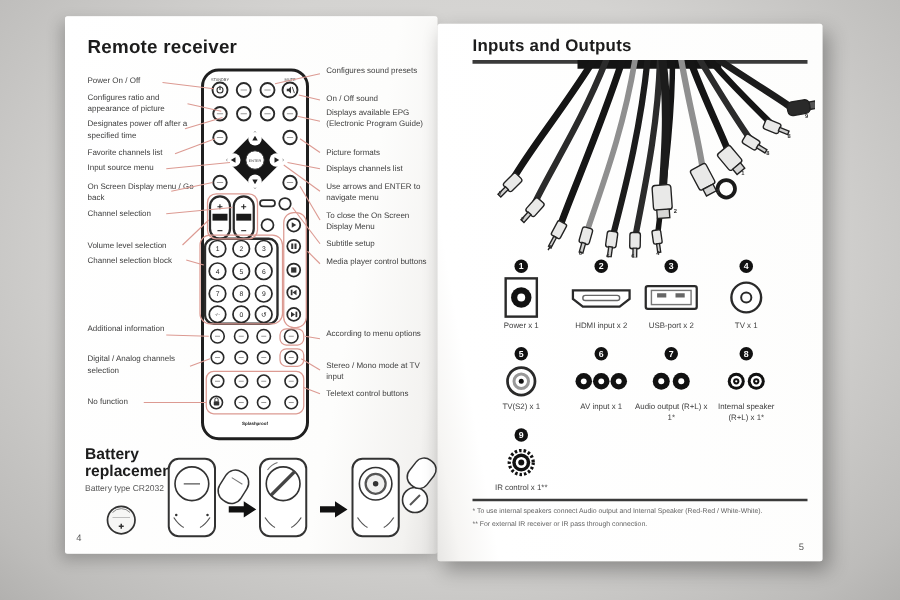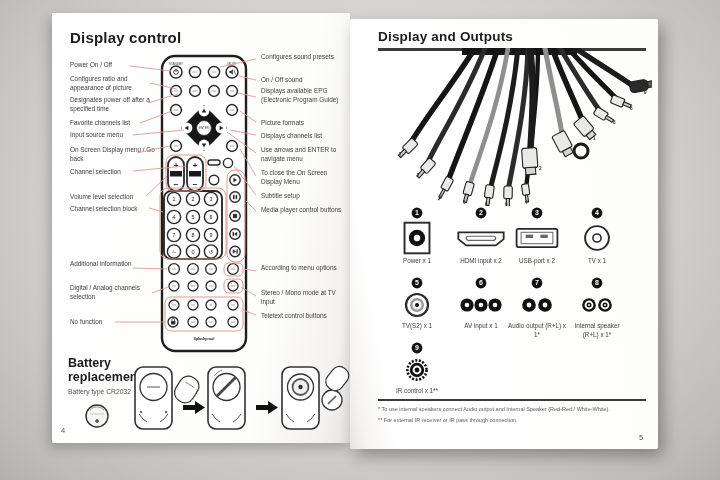--- a/index.html
+++ b/index.html
@@ -37,21 +37,21 @@
   .footnotes div{margin-bottom:3px;}
   svg{display:block;}
   .abs{position:absolute;}
 </style>
 </head>
 <body>
 
 <div class="stage">
 
   <div class="page page-left">
-    <div class="title t-left">Display control</div>
+    <div class="title t-left">Remote receiver</div>
 
     <div class="callout lc" style="top:48px;">Power On / Off</div>
     <div class="callout lc" style="top:62px;">Configures ratio and appearance of picture</div>
     <div class="callout lc" style="top:83px;">Designates power off after a specified time</div>
     <div class="callout lc" style="top:106px;">Favorite channels list</div>
     <div class="callout lc" style="top:118px;">Input source menu</div>
     <div class="callout lc" style="top:133px;">On Screen Display menu / Go back</div>
     <div class="callout lc" style="top:155px;">Channel selection</div>
     <div class="callout lc" style="top:180px;">Volume level selection</div>
     <div class="callout lc" style="top:192px;">Channel selection block</div>
@@ -331,21 +331,21 @@
         <line x1="268" y1="50" x2="276" y2="42" stroke="#555" stroke-width="1.6"></line>
         <g transform="rotate(38 277 25)">
           <rect x="268" y="12" width="18" height="25" rx="8" fill="#fff" stroke="#333" stroke-width="1.2"></rect>
         </g>
       </g>
     </svg>
     <div class="pnum" style="left:9px;top:413px;">4</div>
   </div>
 
   <div class="page page-right">
-    <div class="title t-right">Display and Outputs</div>
+    <div class="title t-right">Inputs and Outputs</div>
     <div class="rule" style="left:28px;top:29px;width:268px;height:2.5px;"></div>
 
     <svg class="abs" style="left:30px;top:29px;" width="272" height="158" viewBox="0 0 272 158">
       <rect x="82" y="0" width="115" height="7" fill="#141414"></rect>
       <g fill="none" stroke-linecap="round">
         <path d="M95,0 C70,40 45,70 30,96" stroke="#151515" stroke-width="5.5"></path>
         <path d="M105,0 C85,50 62,85 48,114" stroke="#2b2b2b" stroke-width="5"></path>
         <path d="M118,0 C100,55 80,100 68,133" stroke="#151515" stroke-width="5.5"></path>
         <path d="M128,0 C118,60 100,105 89,139" stroke="#8f8f8f" stroke-width="4.6"></path>
         <path d="M138,0 C132,60 118,110 110,142" stroke="#1c1c1c" stroke-width="5"></path>

